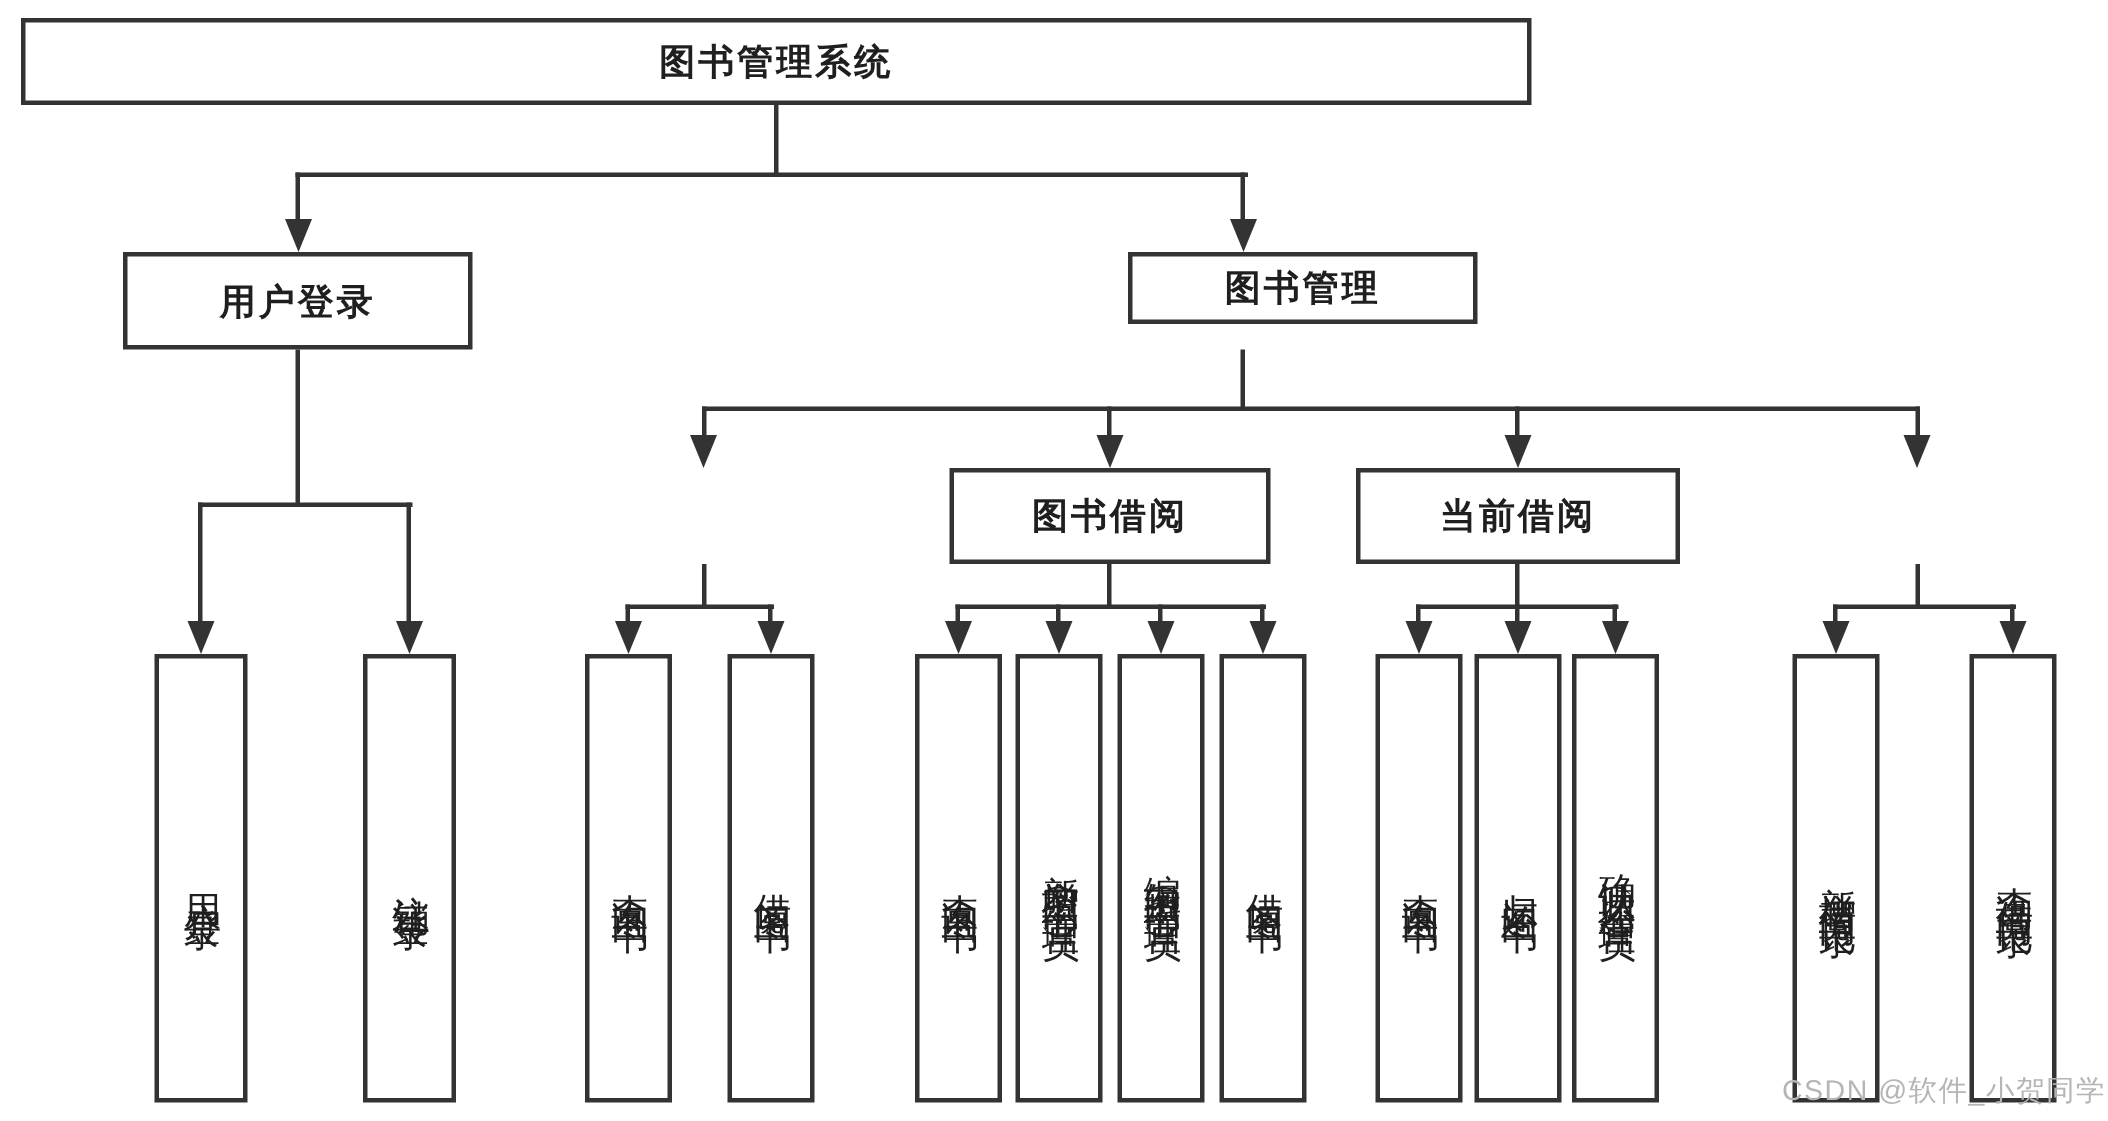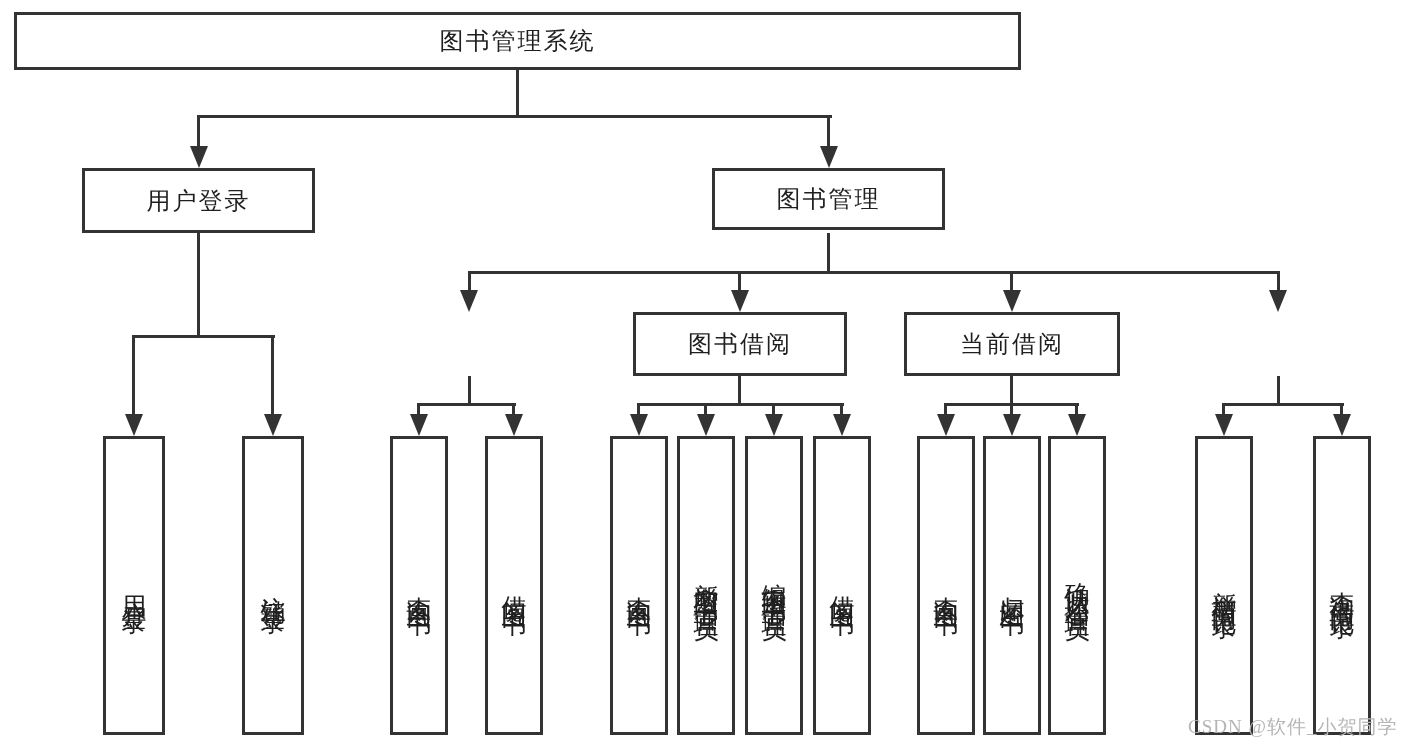--- a/index.html
+++ b/index.html
@@ -6,36 +6,36 @@
   .canvas {
     position:relative; width:1405px; height:747px; background:#ffffff;
     font-family:"Liberation Sans", sans-serif; overflow:hidden;
   }
   .box {
     position:absolute; box-sizing:border-box;
     border:3px solid #333333; background:#ffffff;
     display:flex; align-items:center; justify-content:center;
     color:#1f1f1f;
   }
-  .box.h { font-size:24px; letter-spacing:2px; font-weight:400; }
+  .box.h { font-size:24px; letter-spacing:2px; font-weight:700; }
   .box.v { font-size:25px; }
   .box.v .lbl {
     writing-mode:vertical-rl; text-orientation:mixed;
     letter-spacing:5px; line-height:1;
   }
   .hl { position:absolute; height:3px; background:#333333; }
   .vl { position:absolute; width:3px;  background:#333333; }
   .ah {
     position:absolute; width:0; height:0;
     border-left:9px solid transparent; border-right:9px solid transparent;
     border-top:22px solid #333333;
   }
   .wm {
     position:absolute; left:1188px; top:714px;
-    color:#b5b5b5; font-size:19px; letter-spacing:1px; white-space:nowrap;font-family:Liberation Serif, serif;
+    color:#b5b5b5; font-size:19px; letter-spacing:1px; white-space:nowrap;
   }
 </style>
 </head>
 <body>
 
 <div class="canvas">
 
   <div class="box h" style="left:14px;top:12px;width:1007px;height:58px;">
     <span class="lbl">图书管理系统</span>
   </div>
@@ -43,21 +43,21 @@
   <div class="vl" style="left:516px;top:70px;height:48px;"></div>
   <div class="hl" style="left:197px;top:115px;width:635px;"></div>
   <div class="vl" style="left:197px;top:115px;height:33px;"></div>
   <div class="vl" style="left:827px;top:115px;height:33px;"></div>
   <div class="ah" style="left:190px;top:146px;"></div>
   <div class="ah" style="left:820px;top:146px;"></div>
 
   <div class="box h" style="left:82px;top:168px;width:233px;height:65px;">
     <span class="lbl">用户登录</span>
   </div>
-  <div class="box h" style="left:712px;top:168px;width:233px;height:62px;">
+  <div class="box h" style="left:752px;top:168px;width:233px;height:48px;">
     <span class="lbl">图书管理</span>
   </div>
 
   <div class="vl" style="left:197px;top:233px;height:104px;"></div>
   <div class="hl" style="left:132px;top:335px;width:143px;"></div>
   <div class="vl" style="left:132px;top:335px;height:80px;"></div>
   <div class="vl" style="left:271px;top:335px;height:80px;"></div>
   <div class="ah" style="left:125px;top:414px;"></div>
   <div class="ah" style="left:264px;top:414px;"></div>
 

